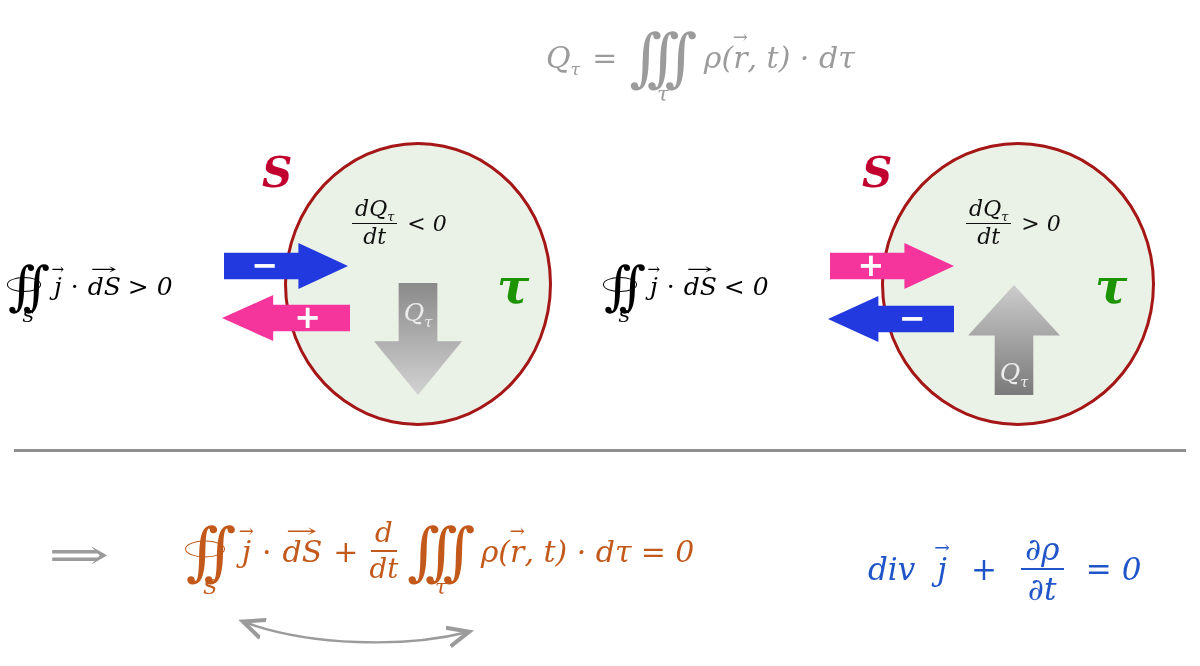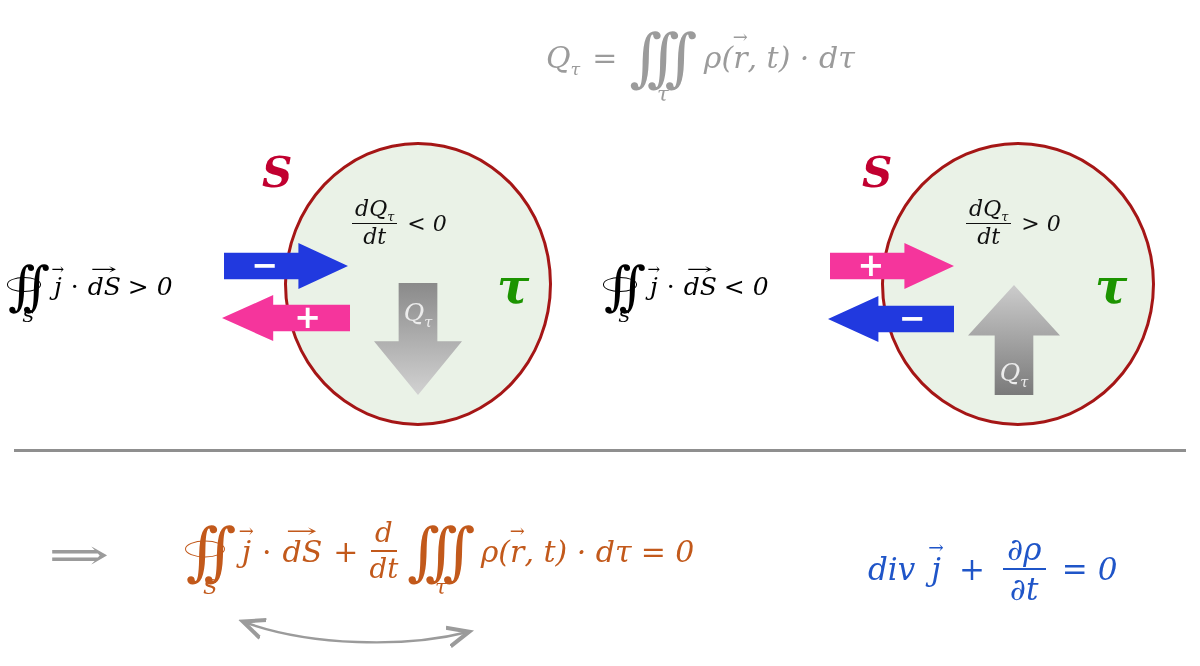--- a/index.html
+++ b/index.html
@@ -73,21 +73,21 @@
   .flux{position:absolute;display:flex;align-items:center;gap:7px;font-size:25px;color:#000;font-style:italic}
   .flux-left{left:8px;top:260px}
   .flux-right{left:604px;top:260px}
 
   .divider{position:absolute;left:14px;top:449px;width:1172px;height:3px;background:#8f8f8f}
 
   
   .implies{position:absolute;left:48px;top:534px;font-size:42px;color:#9b9b9b;transform:scaleX(1.75);transform-origin:left center;line-height:1;font-style:normal}
   .conservation{position:absolute;left:186px;top:518px;display:flex;align-items:center;gap:9px;font-size:30px;color:#c2591b;font-style:italic}
   .ddt{font-size:0.92em}
-  .local{position:absolute;left:868px;top:532px;display:flex;align-items:center;gap:16px;font-size:31px;color:#1f55c8;font-style:italic}
+  .local{position:absolute;left:868px;top:532px;display:flex;align-items:center;gap:22px;font-size:31px;color:#1f55c8;font-style:italic}
   .curve{position:absolute;left:230px;top:608px}
 </style>
 </head>
 <body>
 
 <div class="canvas">
 
   <div class="formula top-def">
     <span><span class="it">Q</span><sub>τ</sub></span>
     <span class="op">=</span>

